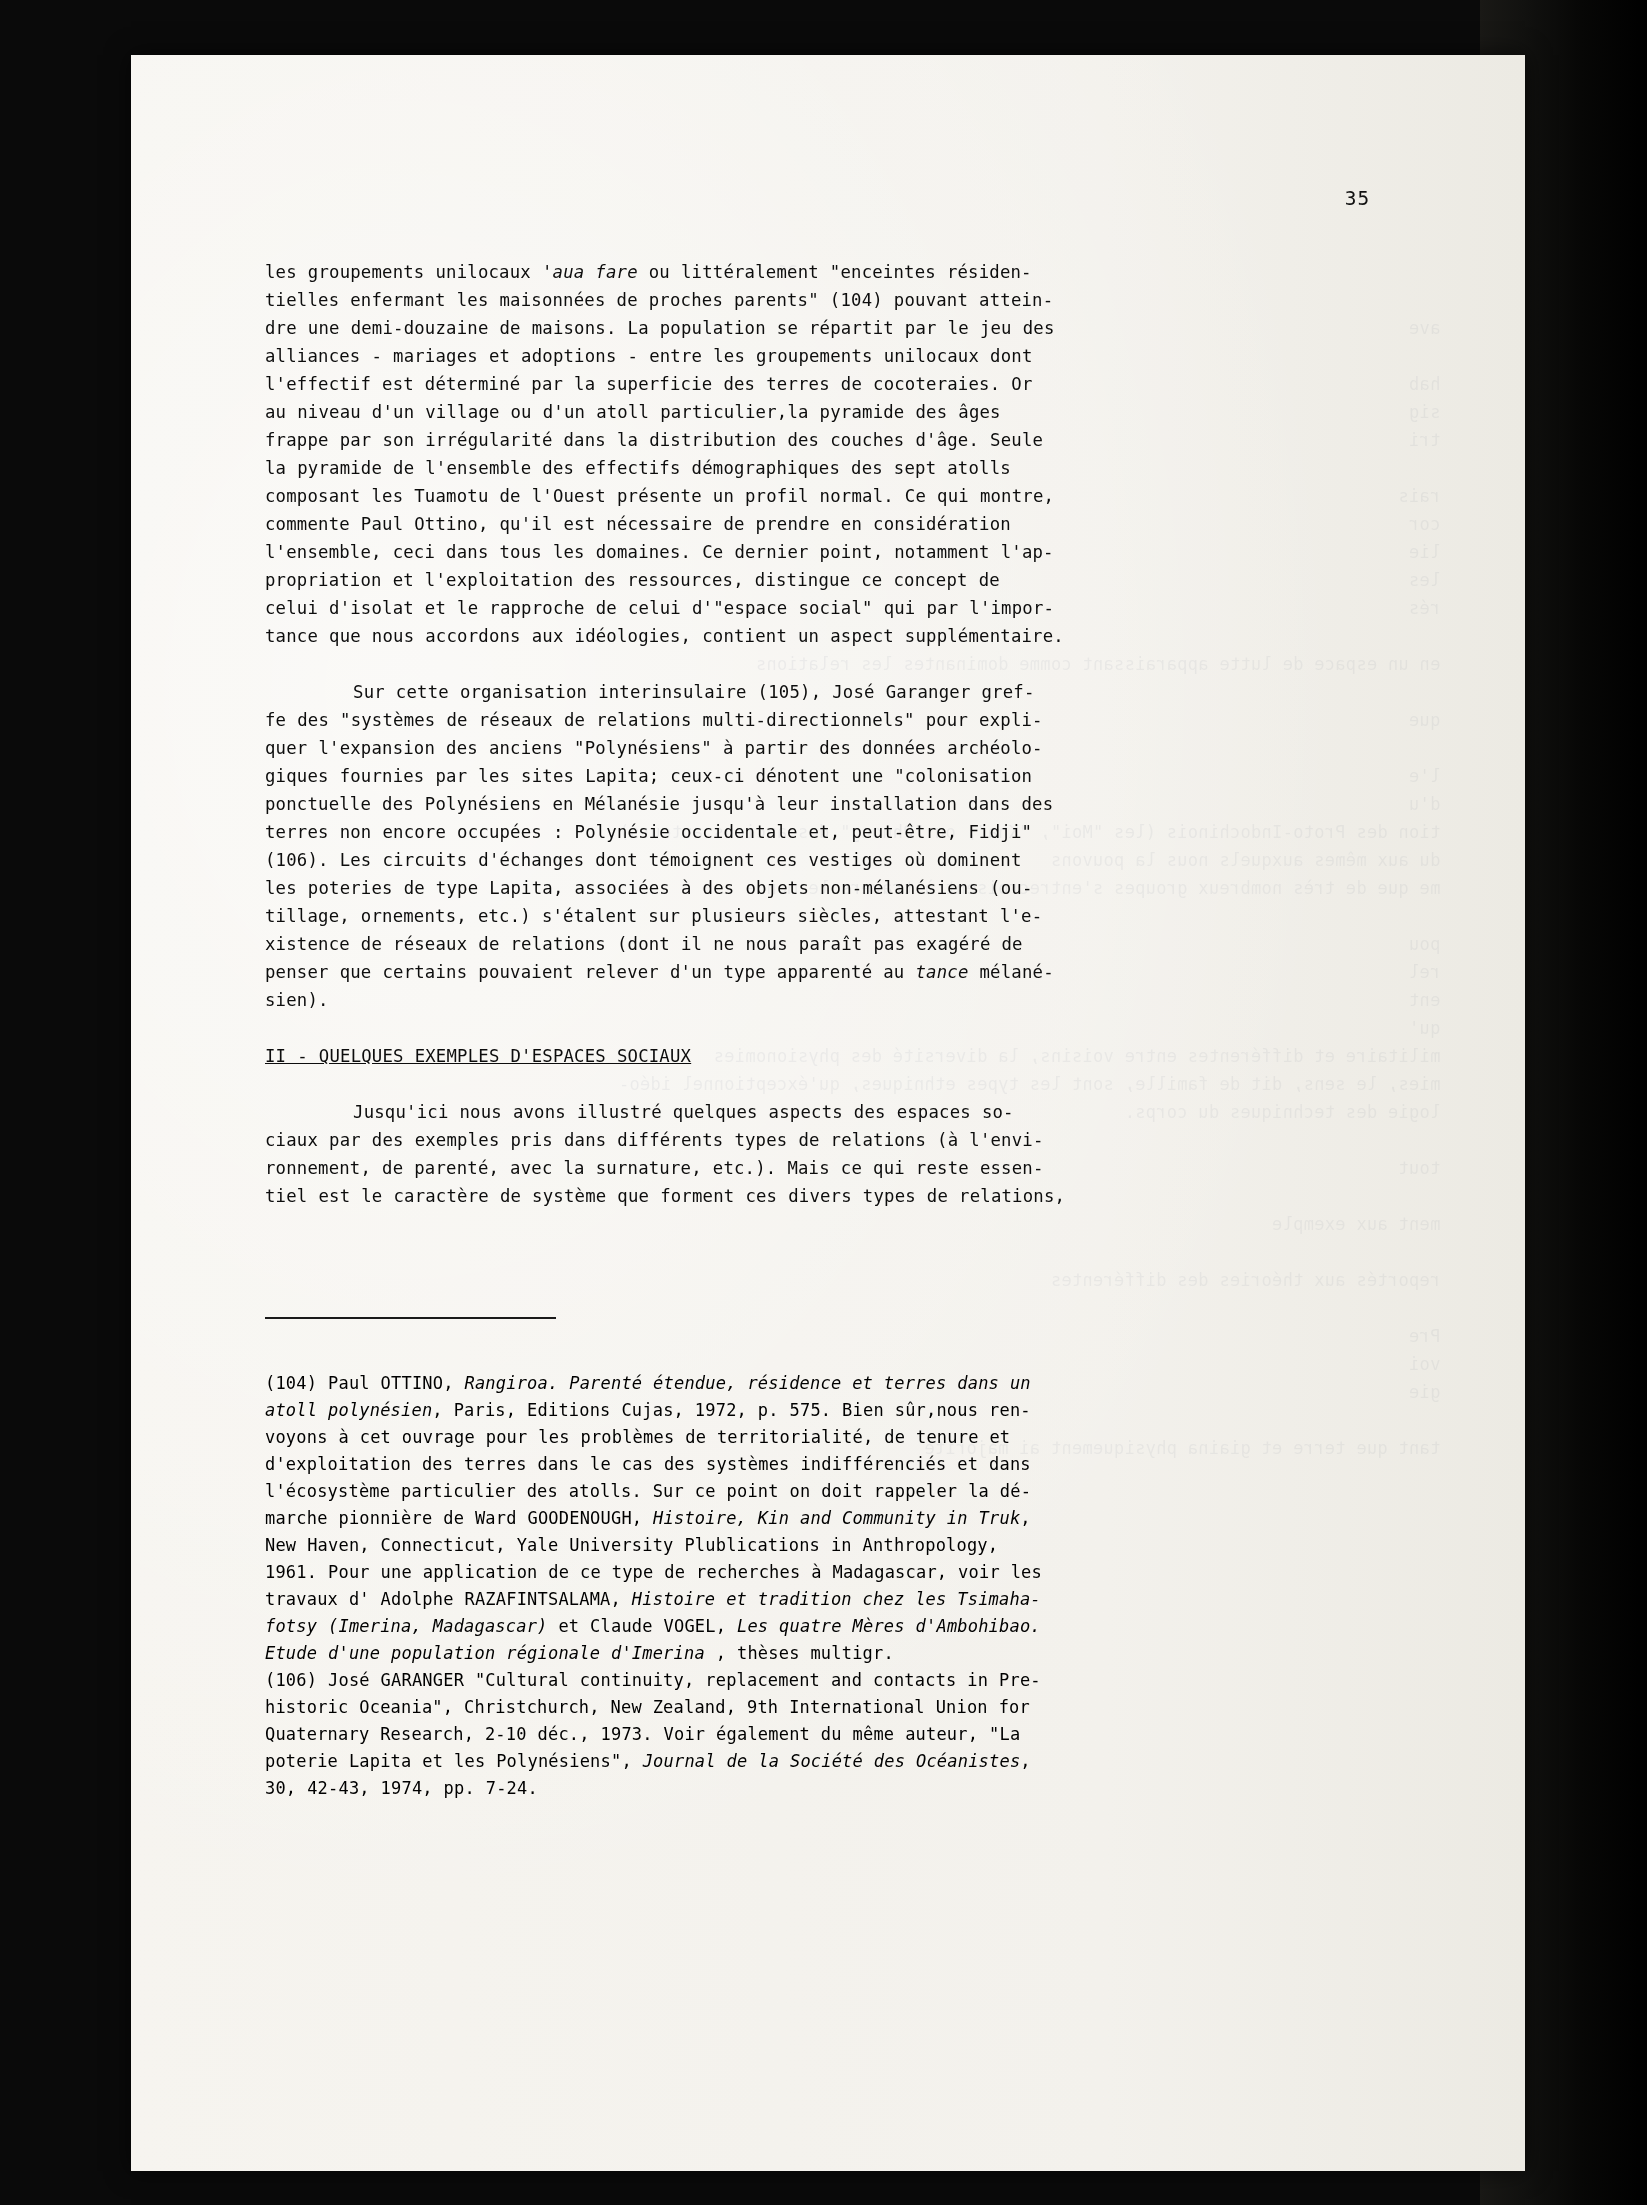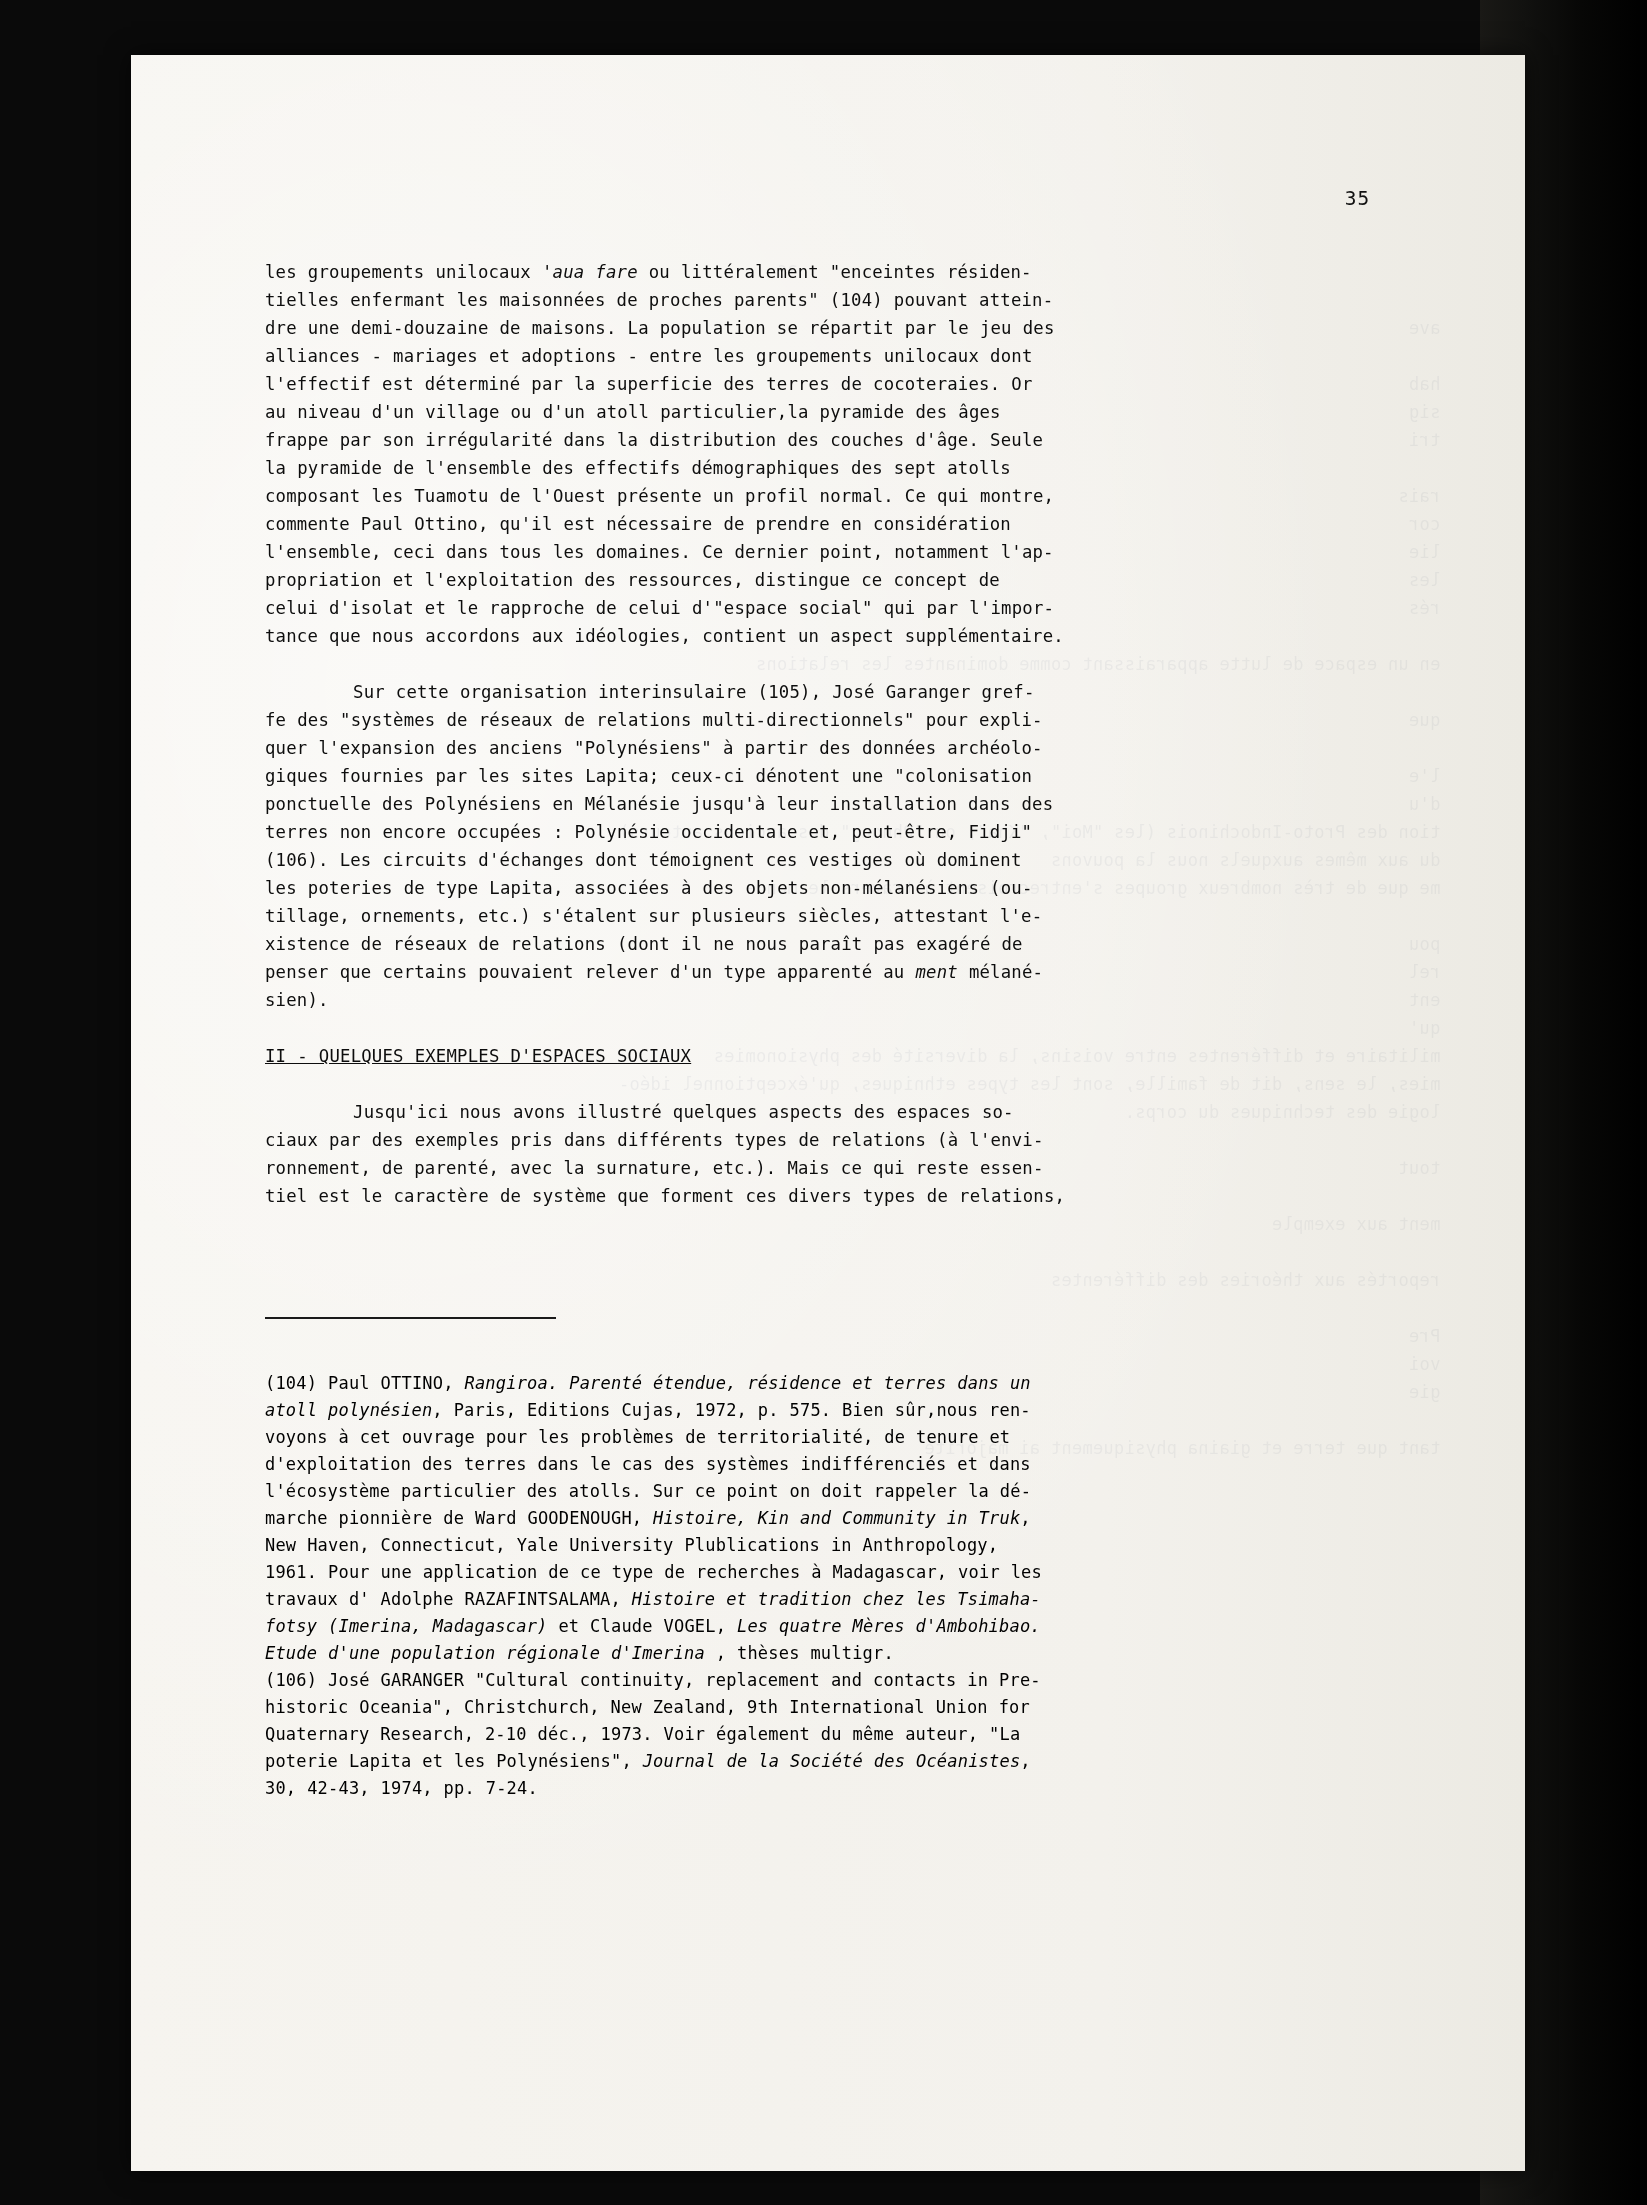--- a/index.html
+++ b/index.html
@@ -191,21 +191,21 @@
       <p class="para">        Sur cette organisation interinsulaire (105), José Garanger gref-
 fe des "systèmes de réseaux de relations multi-directionnels" pour expli-
 quer l'expansion des anciens "Polynésiens" à partir des données archéolo-
 giques fournies par les sites Lapita; ceux-ci dénotent une "colonisation
 ponctuelle des Polynésiens en Mélanésie jusqu'à leur installation dans des
 terres non encore occupées : Polynésie occidentale et, peut-être, Fidji"
 (106). Les circuits d'échanges dont témoignent ces vestiges où dominent
 les poteries de type Lapita, associées à des objets non-mélanésiens (ou-
 tillage, ornements, etc.) s'étalent sur plusieurs siècles, attestant l'e-
 xistence de réseaux de relations (dont il ne nous paraît pas exagéré de
-penser que certains pouvaient relever d'un type apparenté au <i>ment</i> mélané-
+penser que certains pouvaient relever d'un type apparenté au <i>tance</i> mélané-
 sien).</p>
       <div class="gap"></div>
       <p class="section-head">II - QUELQUES EXEMPLES D'ESPACES SOCIAUX</p>
       <div class="gap"></div>
       <p class="para">        Jusqu'ici nous avons illustré quelques aspects des espaces so-
 ciaux par des exemples pris dans différents types de relations (à l'envi-
 ronnement, de parenté, avec la surnature, etc.). Mais ce qui reste essen-
 tiel est le caractère de système que forment ces divers types de relations,</p>
     </div>
 

